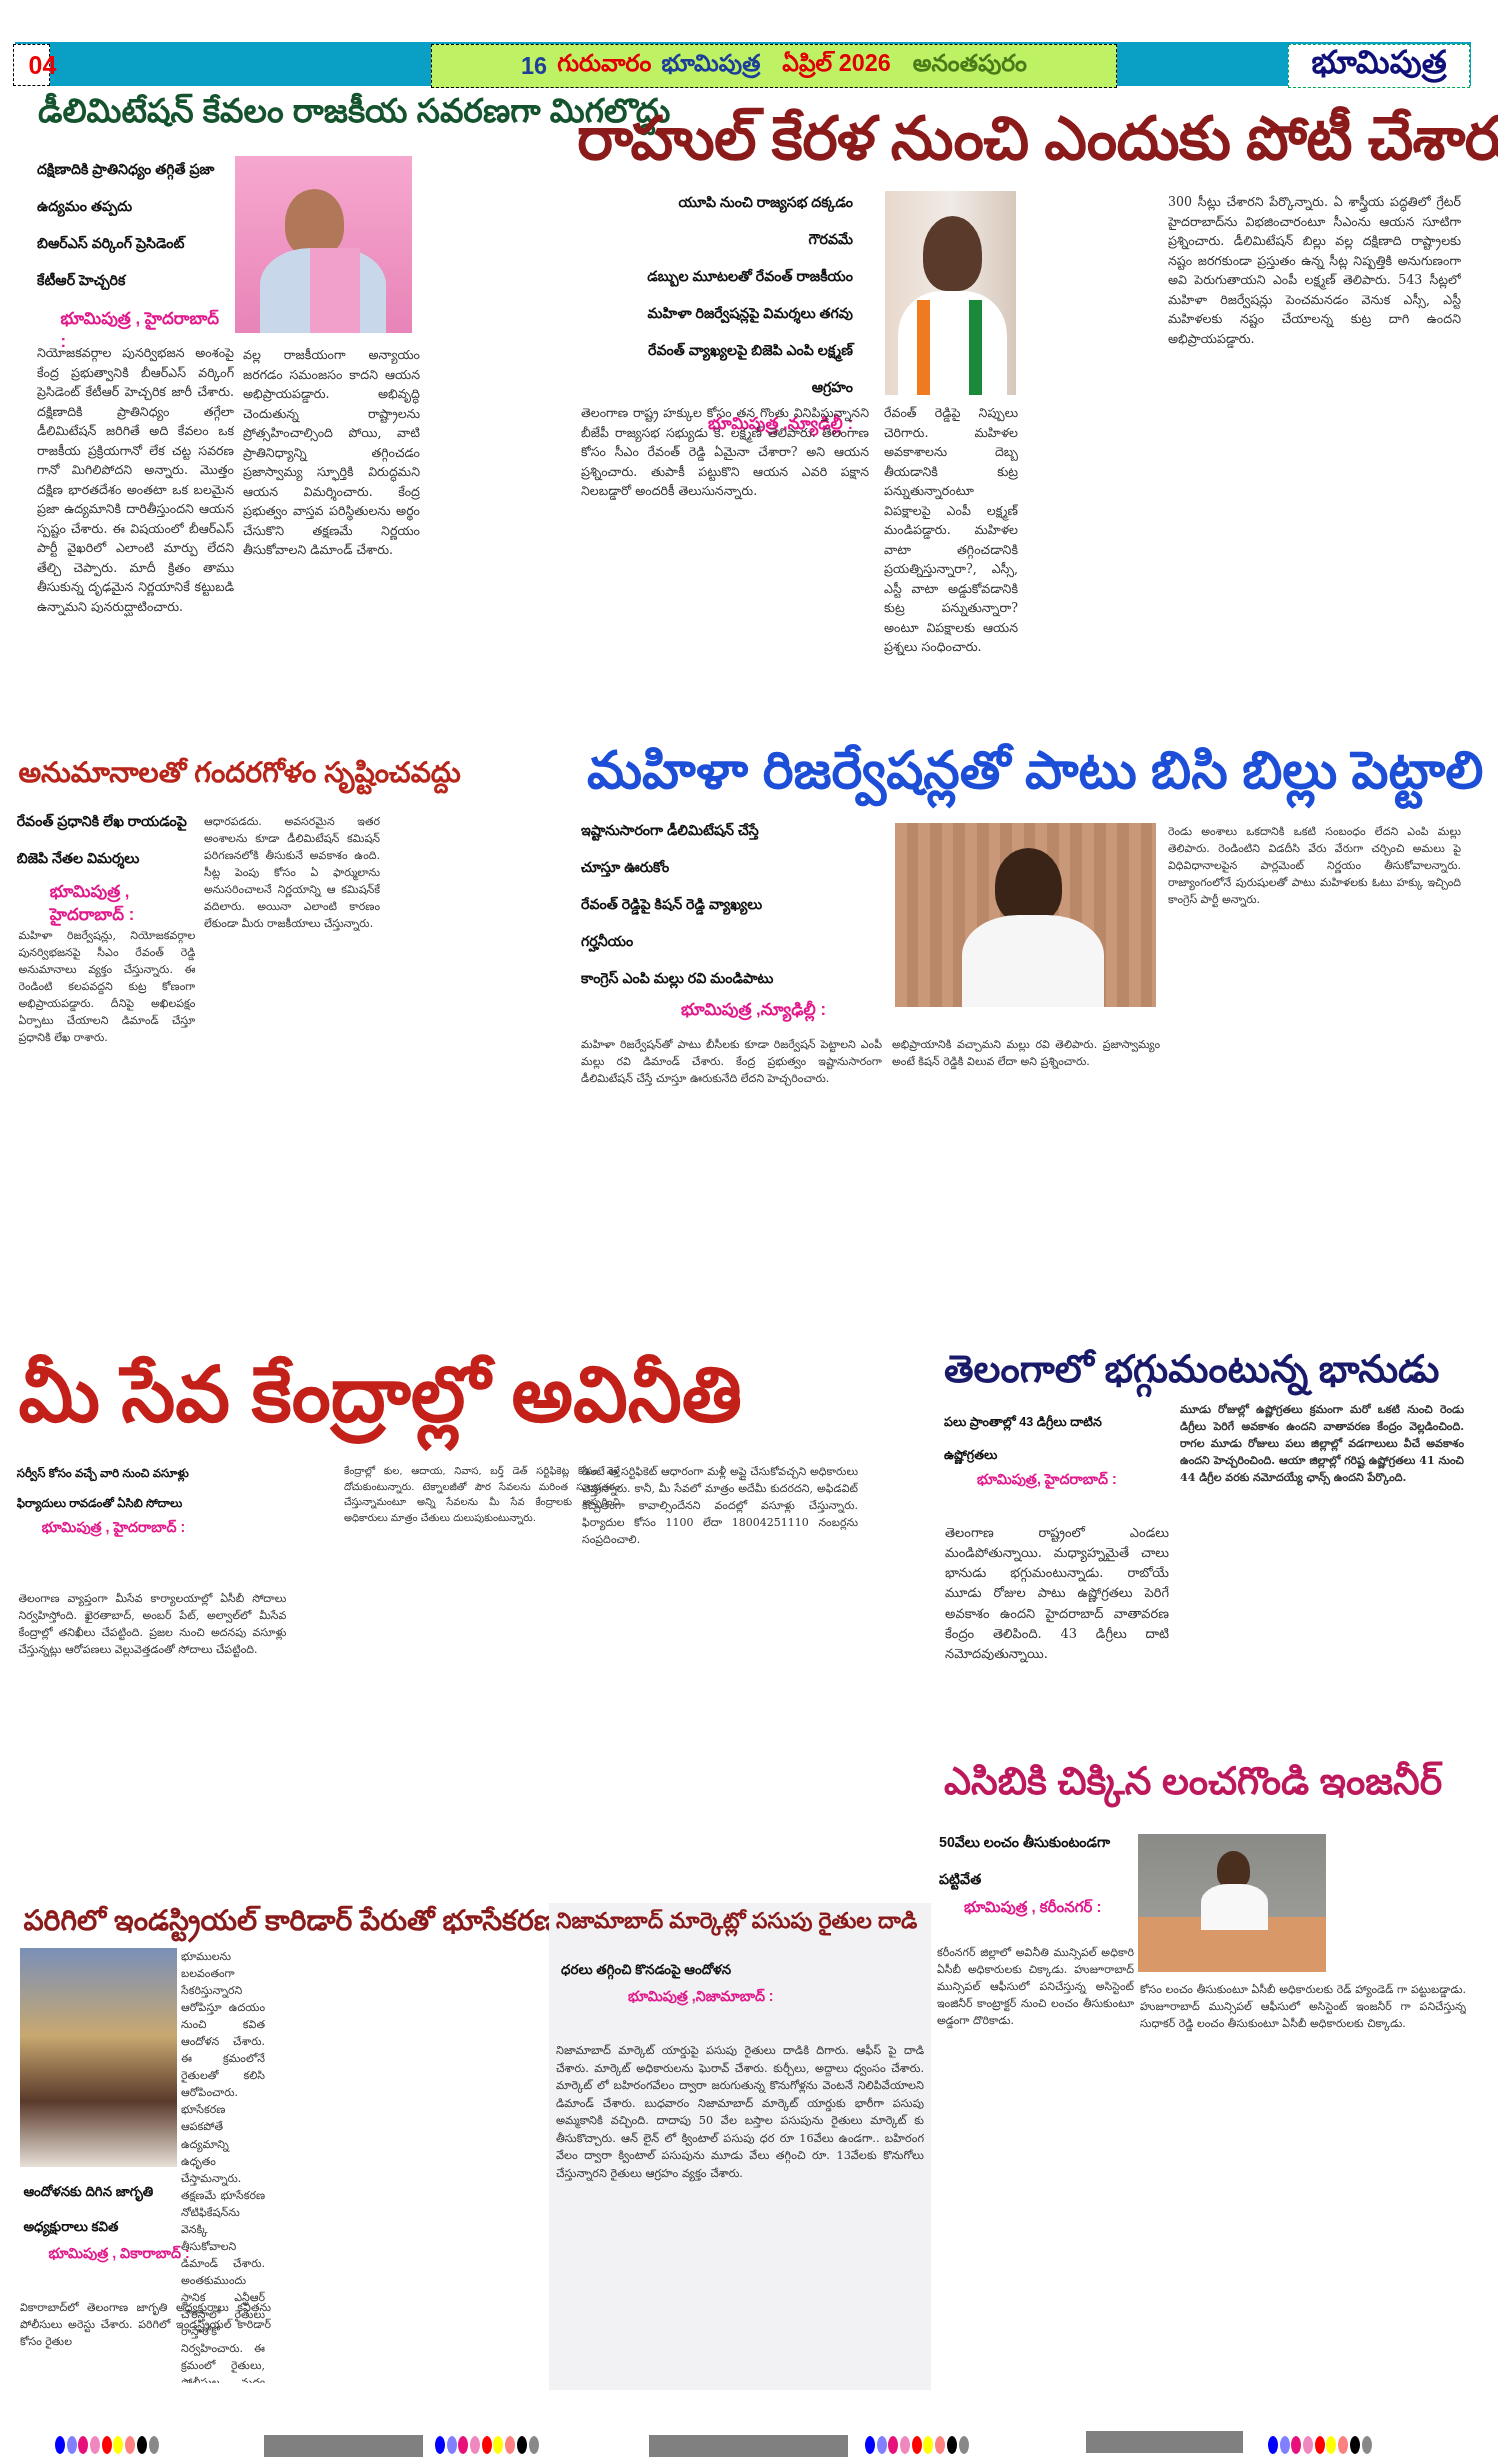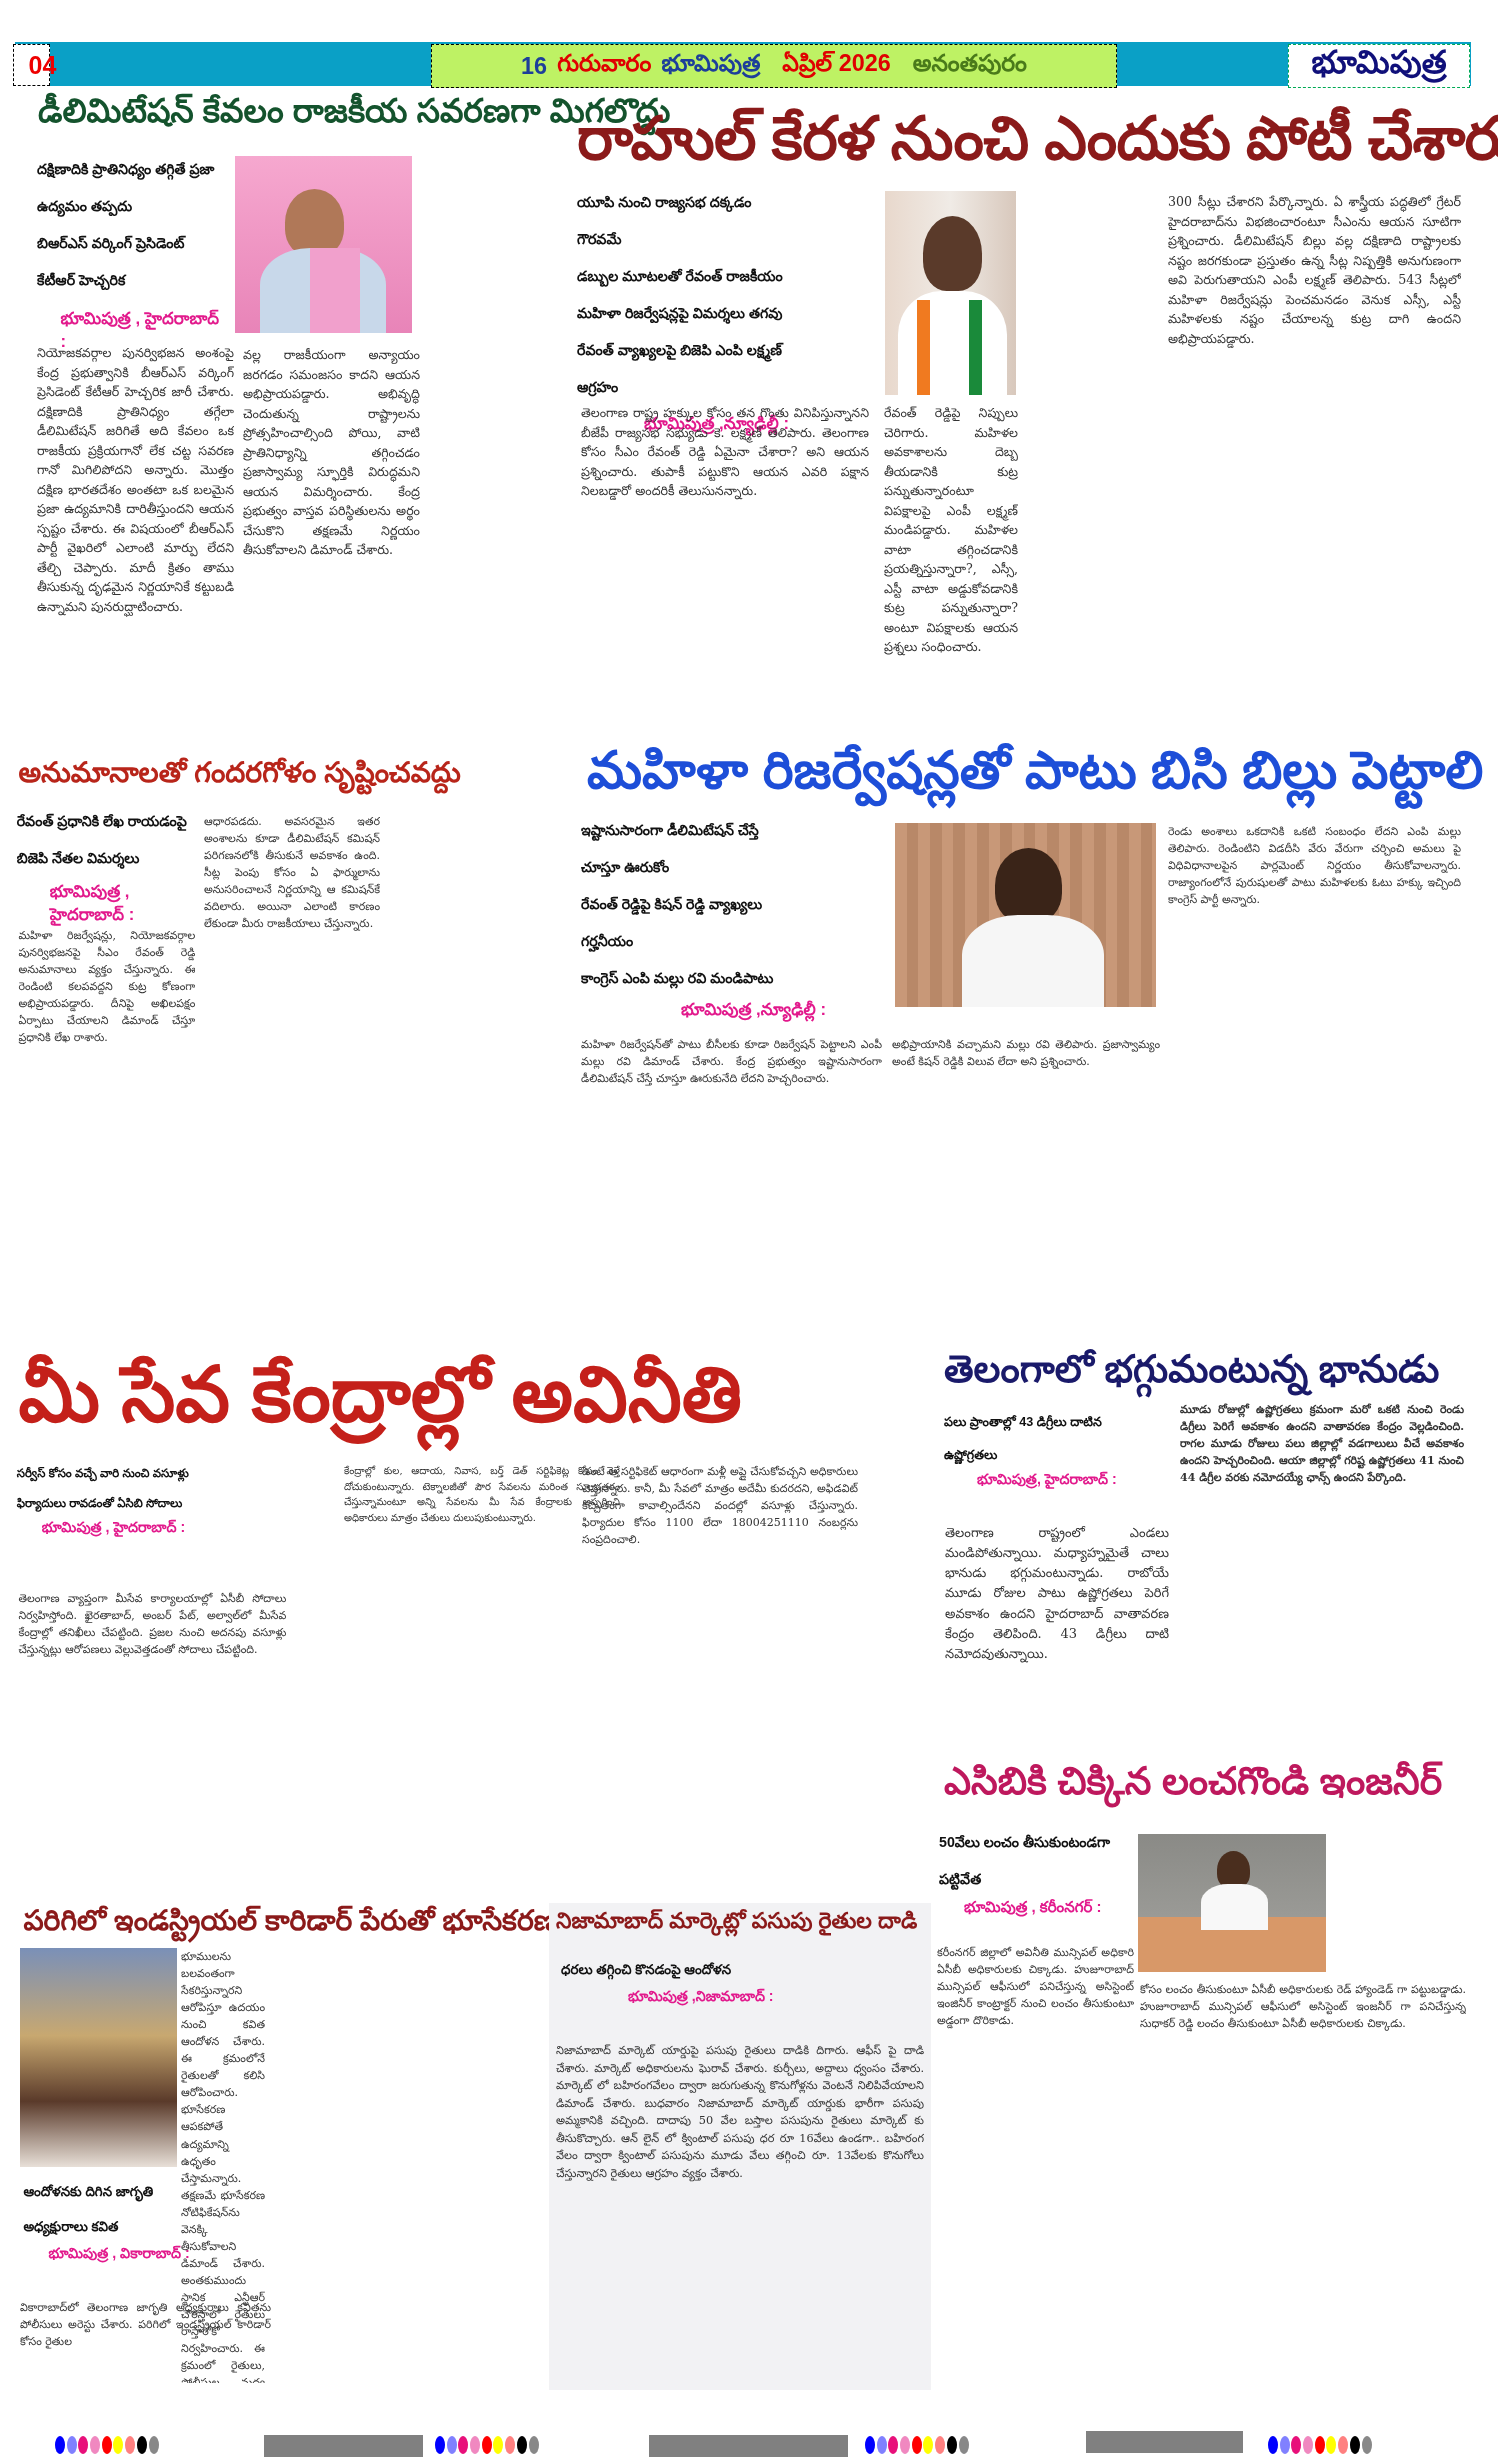--- a/index.html
+++ b/index.html
@@ -45,21 +45,21 @@
 </div>
 <div class="abs img" style="left:235px;top:156px;width:177px;height:177px;background:linear-gradient(#f6a8cf,#e884b8);">
   <div class="person" style="left:50px;top:33px;width:59px;height:67px;background:#b07858;"></div>
   <div class="person" style="left:25px;top:92px;width:126px;height:92px;background:#c8d8ea;border-radius:40% 40% 0 0;"></div>
   <div class="person" style="left:75px;top:92px;width:50px;height:92px;background:#f1a0cc;border-radius:0;"></div>
 </div>
 <div class="abs col" style="left:37px;top:343px;width:197px;height:377px;">నియోజకవర్గాల పునర్విభజన అంశంపై కేంద్ర ప్రభుత్వానికి బీఆర్ఎస్ వర్కింగ్ ప్రెసిడెంట్ కేటీఆర్ హెచ్చరిక జారీ చేశారు. దక్షిణాదికి ప్రాతినిధ్యం తగ్గేలా డీలిమిటేషన్ జరిగితే అది కేవలం ఒక రాజకీయ ప్రక్రియగానో లేక చట్ట సవరణ గానో మిగిలిపోదని అన్నారు. మొత్తం దక్షిణ భారతదేశం అంతటా ఒక బలమైన ప్రజా ఉద్యమానికి దారితీస్తుందని ఆయన స్పష్టం చేశారు. ఈ విషయంలో బీఆర్ఎస్ పార్టీ వైఖరిలో ఎలాంటి మార్పు లేదని తేల్చి చెప్పారు. మాదీ క్రితం తాము తీసుకున్న దృఢమైన నిర్ణయానికే కట్టుబడి ఉన్నామని పునరుద్ఘాటించారు.</div>
 <div class="abs col" style="left:243px;top:345px;width:177px;height:377px;">వల్ల రాజకీయంగా అన్యాయం జరగడం సమంజసం కాదని ఆయన అభిప్రాయపడ్డారు. అభివృద్ధి చెందుతున్న రాష్ట్రాలను ప్రోత్సహించాల్సింది పోయి, వాటి ప్రాతినిధ్యాన్ని తగ్గించడం ప్రజాస్వామ్య స్ఫూర్తికి విరుద్ధమని ఆయన విమర్శించారు. కేంద్ర ప్రభుత్వం వాస్తవ పరిస్థితులను అర్థం చేసుకొని తక్షణమే నిర్ణయం తీసుకోవాలని డిమాండ్ చేశారు.</div>
 
 <div class="abs headline" style="left:577px;top:107px;font-size:60px;color:#8b1a1a;letter-spacing:-0.8px;">రాహుల్ కేరళ నుంచి ఎందుకు పోటీ చేశారు</div>
-<div class="abs" style="left:577px;top:184px;width:276px;">
+<div class="abs" style="left:577px;top:184px;width:276px;text-align:right;">
   <div class="sub">యూపి నుంచి రాజ్యసభ దక్కడం</div>
   <div class="sub">గౌరవమే</div>
   <div class="sub">డబ్బుల మూటలతో రేవంత్ రాజకీయం</div>
   <div class="sub">మహిళా రిజర్వేషన్లపై విమర్శలు తగవు</div>
   <div class="sub">రేవంత్ వ్యాఖ్యలపై బిజెపి ఎంపి లక్ష్మణ్</div>
   <div class="sub">ఆగ్రహం</div>
   <div class="dateline" style="margin-top:8.4px;margin-left:67px;">భూమిపుత్ర ,న్యూఢిల్లీ :</div>
 </div>
 <div class="abs img" style="left:885px;top:191px;width:131px;height:204px;background:linear-gradient(90deg,#e8d8cc,#f0ebe6,#d8c8bc);">
   <div class="person" style="left:38px;top:25px;width:59px;height:75px;background:#5a3a2a;"></div>

